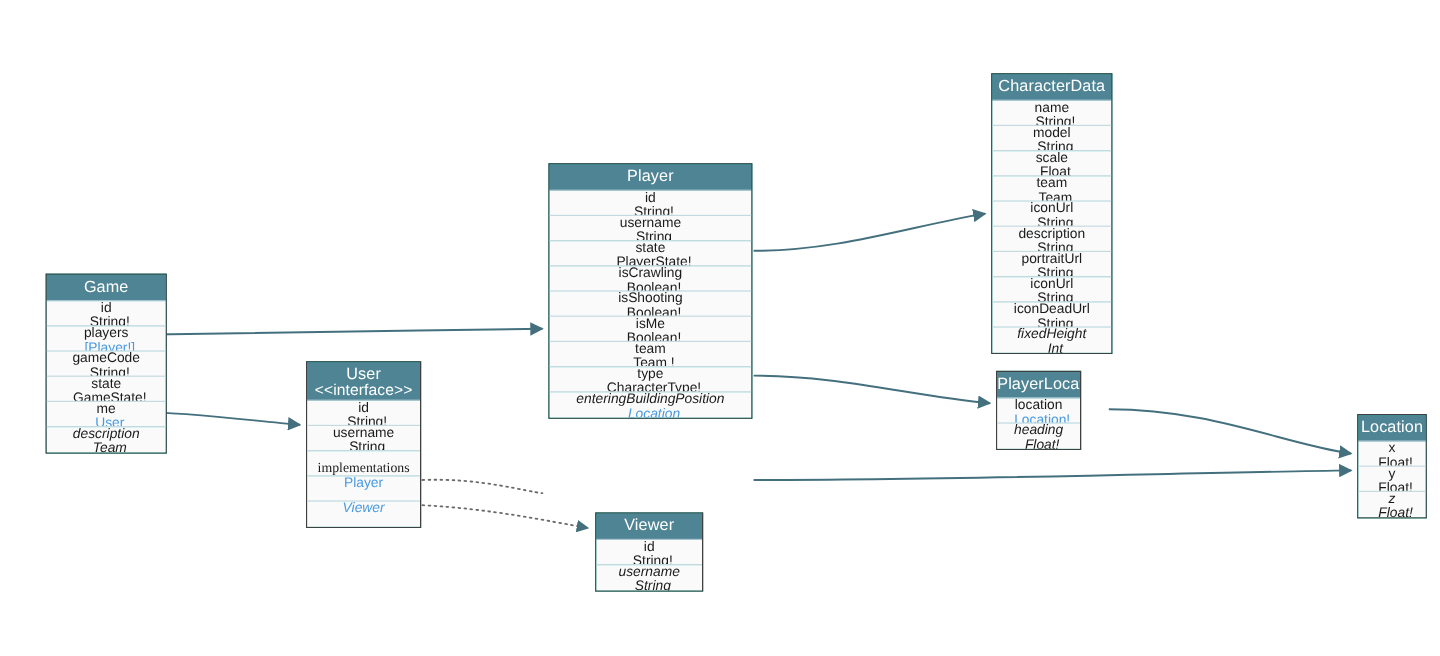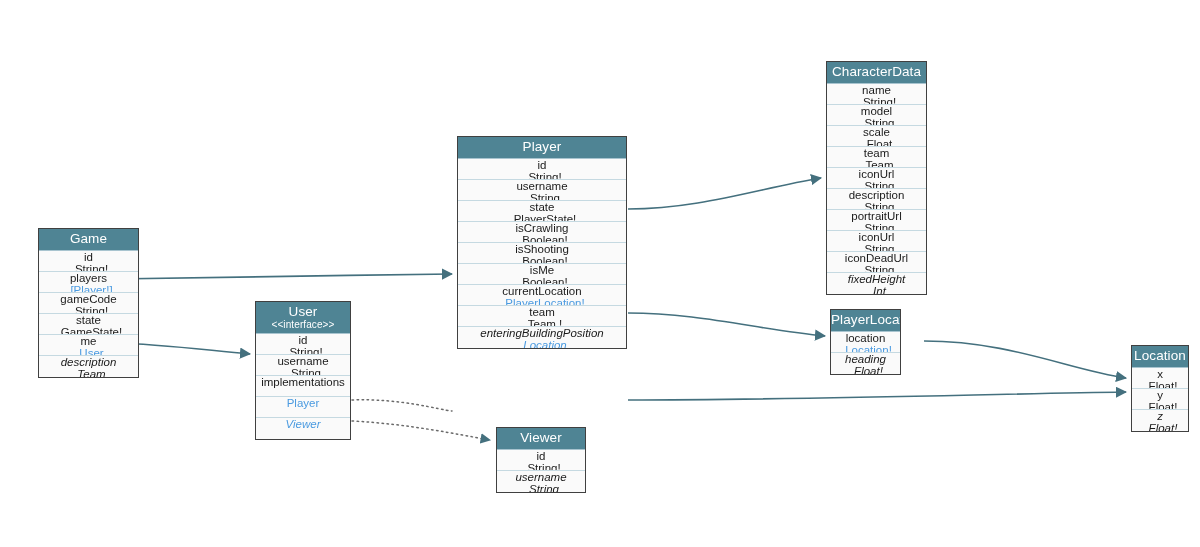--- a/index.html
+++ b/index.html
@@ -53,21 +53,21 @@
     line-height: 1;
     padding-top: 2px;
   }
   .entity-header .hdr-name {
     display: block;
     font-size: 13.5px;
     line-height: 15px;
   }
   .entity-header .hdr-sub {
     display: block;
-    font-size: 10px;
+    font-size: 13px;
     line-height: 12px;
   }
   .row {
     height: 21px;
     box-sizing: border-box;
     border-bottom: 1px solid #c5d9e1;
     display: flex;
     align-items: center;
     justify-content: space-between;
     padding: 0 5px;
@@ -86,21 +86,22 @@
     text-align: left;
   }
   .row .f-type {
     text-align: center;
     padding-left: 6px;
   }
   .row.link .f-type, .row.linkname .f-name {
     color: #4a9ae0;
   }
   .row.centered {
-    justify-content: flex-start;
+    justify-content: flex-end;
+    font-family: Liberation Serif, serif;
   }
   .row.centered .f-name {
     width: 100%;
     text-align: center;
   }
   .row.impl .f-name {
     color: #4a9ae0;
   }
 </style>
 </head>
@@ -210,27 +211,27 @@
       <span class="f-type">Boolean!</span>
     </div>
     <div class="row">
       <span class="f-name">isShooting</span>
       <span class="f-type">Boolean!</span>
     </div>
     <div class="row">
       <span class="f-name">isMe</span>
       <span class="f-type">Boolean!</span>
     </div>
-    <div class="row link">
-      <span class="f-name">currentLocation</span>
-      <span class="f-type">PlayerLocation!</span>
-    </div>
     <div class="row">
       <span class="f-name">team</span>
       <span class="f-type">Team !</span>
+    </div>
+    <div class="row">
+      <span class="f-name">type</span>
+      <span class="f-type">CharacterType!</span>
     </div>
     <div class="row link">
       <span class="f-name">enteringBuildingPosition</span>
       <span class="f-type">Location</span>
     </div>
   </div>
 
   <div class="entity" style="left:496px; top:427px; width:90px;">
     <div class="entity-header">
       <span>Viewer</span>

